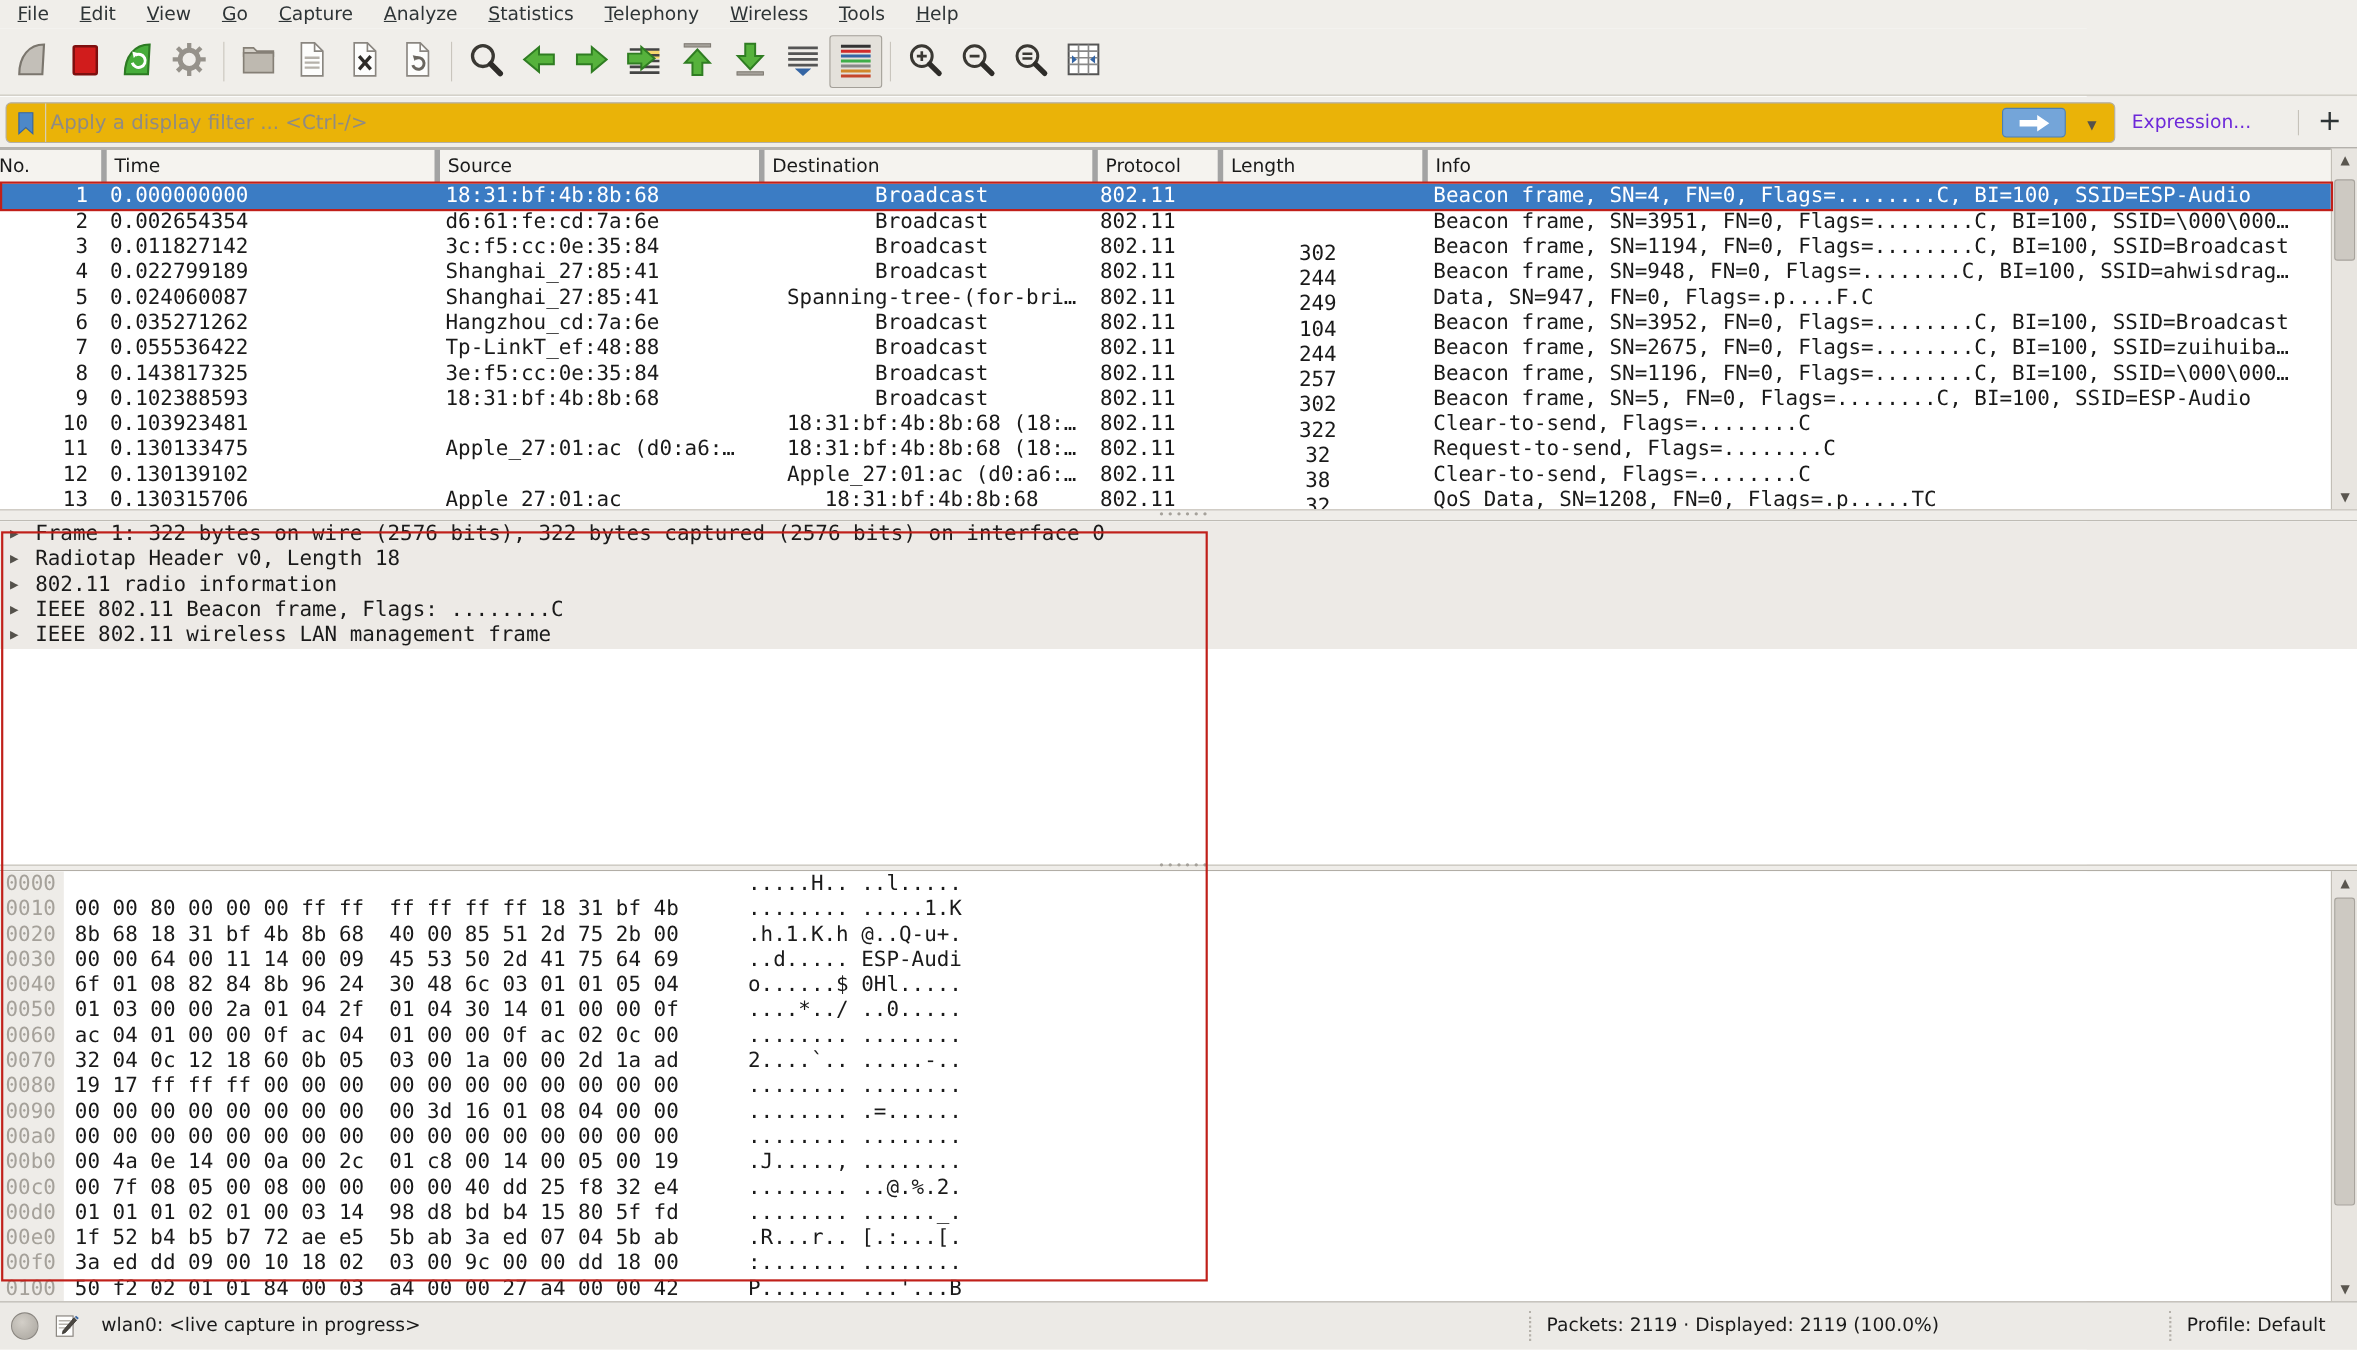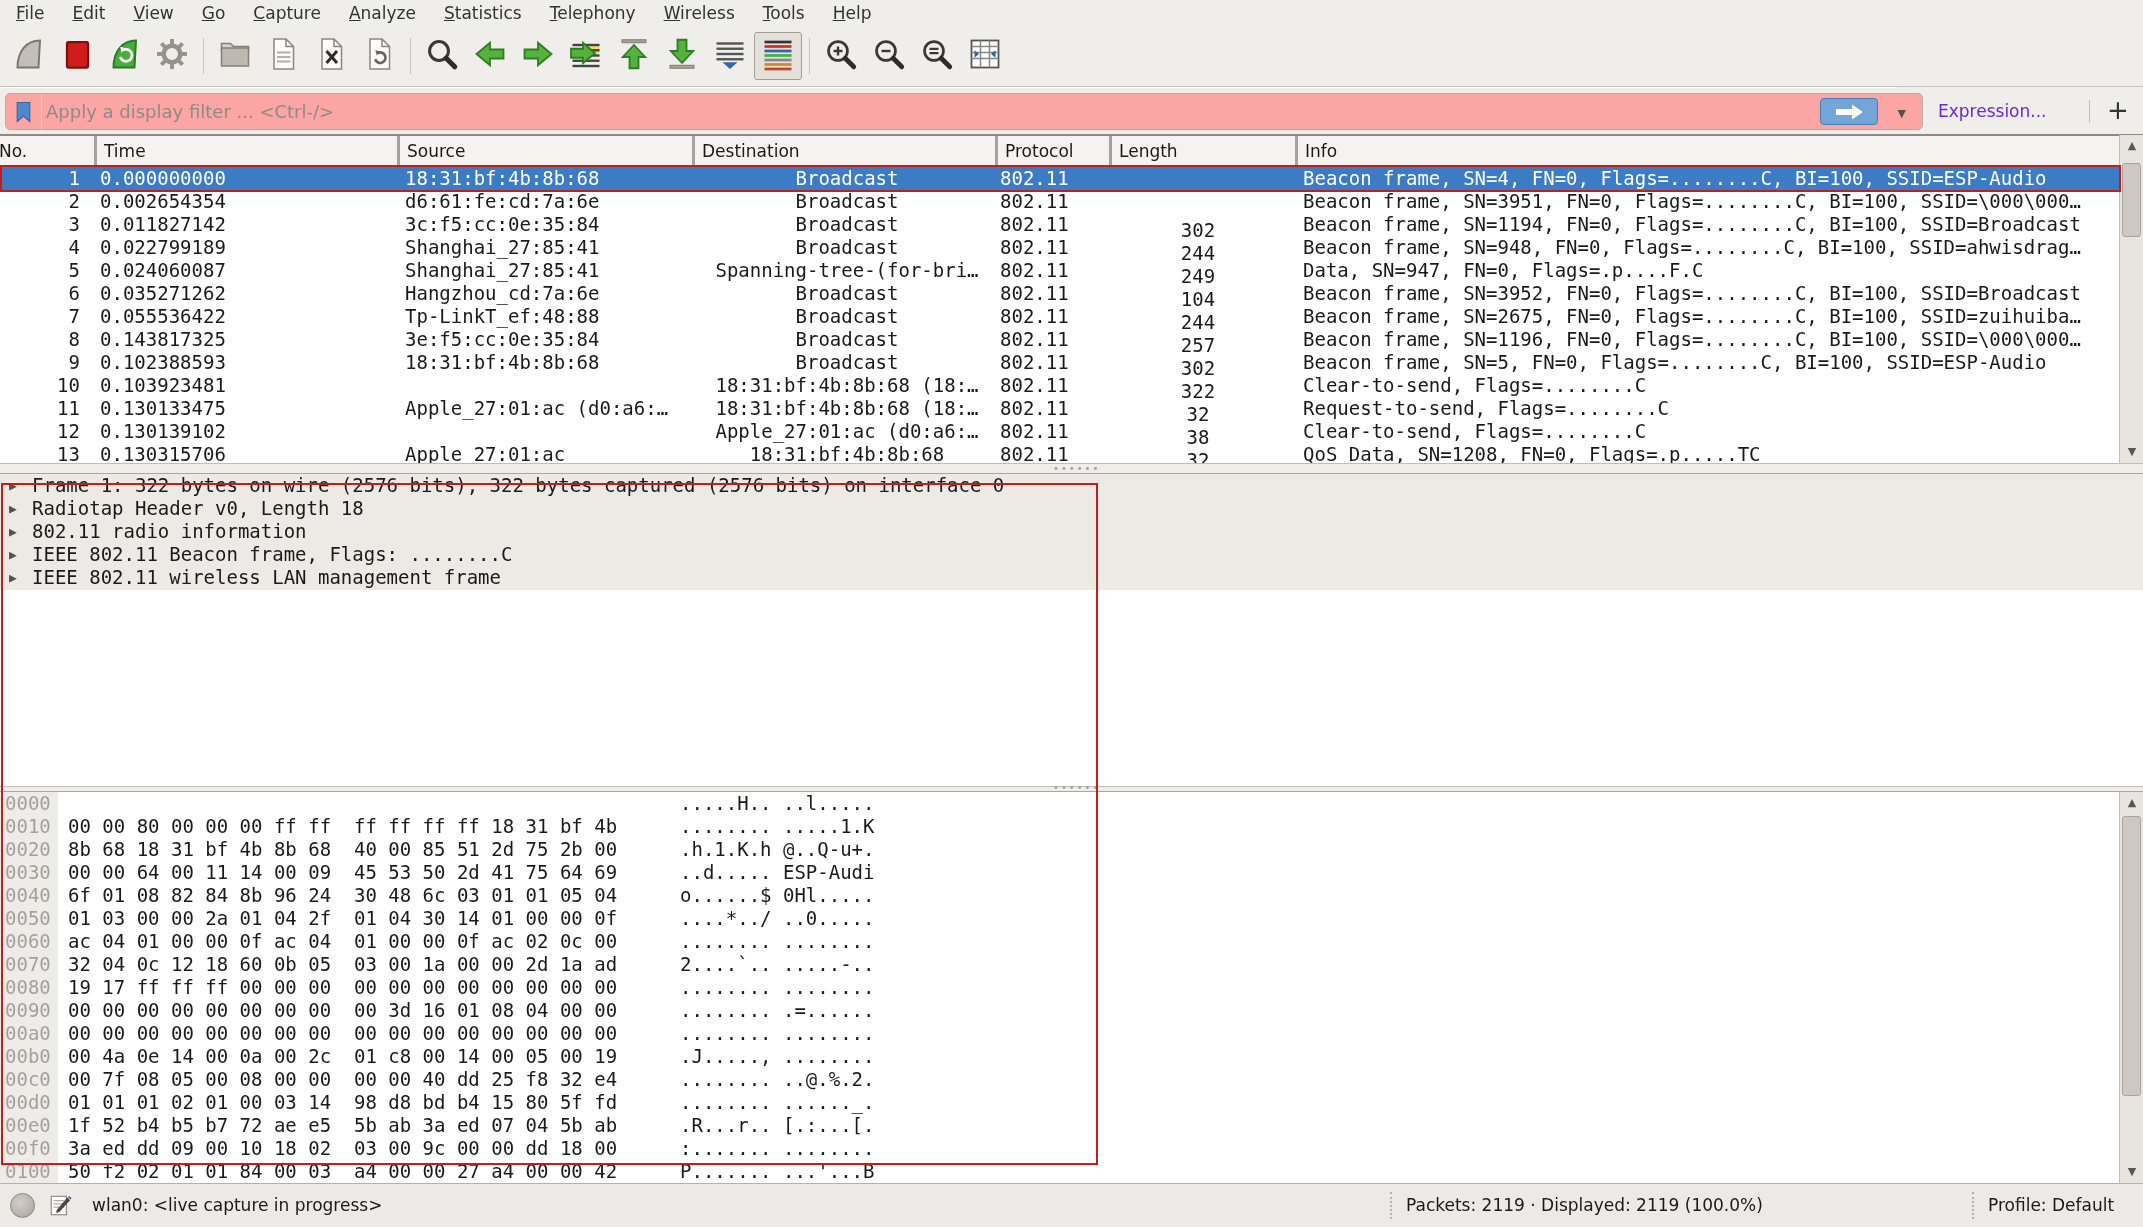--- a/index.html
+++ b/index.html
@@ -14,33 +14,33 @@
 
   
   #toolbar { position:absolute; left:0; top:26px; width:2143px; height:61px; background:#f0eeea; border-bottom:1px solid #c6c2ba; display:flex; align-items:center; padding-left:4px; }
   .tbtn { width:48px; height:48px; display:flex; align-items:center; justify-content:center; }
   .tbtn svg { width:36px; height:36px; }
   .tbtn.pressed { background:#e4e1db; border:1px solid #a39f98; border-radius:3px; }
   .tsep { width:1px; height:36px; background:#c9c5bd; margin:0 7px; }
 
   
   #filterbar { position:absolute; left:0; top:88px; width:2143px; height:47px; background:#f0eeea; border-bottom:1px solid #8e8a83; }
-  #filter-input-wrap { position:absolute; left:5px; top:5px; width:1918px; height:37px; background:#fca5a5; border:1px solid #b3afa7; border-radius:5px; }
+  #filter-input-wrap { position:absolute; left:5px; top:5px; width:1918px; height:37px; background:#eab308; border:1px solid #b3afa7; border-radius:5px; }
   #bookmark-box { position:absolute; left:0; top:0; width:36px; height:35px; border-right:1px solid #d5d1c9; display:flex; align-items:center; justify-content:center; }
   #filter-input { position:absolute; left:40px; top:1px; width:1740px; height:33px; border:none; outline:none; font-size:18px; color:#2e3436; font-family:"DejaVu Sans","Liberation Sans",sans-serif; background:transparent; }
   #filter-input::placeholder { color:#8f8b84; opacity:1; }
   #apply-btn { position:absolute; right:44px; top:4px; width:58px; height:27px; background:#74a5d9; border:1px solid #4a7fb5; border-radius:4px; display:flex; align-items:center; justify-content:center; }
   #apply-caret { position:absolute; right:16px; top:13px; font-size:11px; color:#55524c; }
   #expression-label { position:absolute; left:1938px; top:0; height:47px; line-height:47px; font-size:17px; color:#6d28d9; }
   #filter-sep { position:absolute; left:2089px; top:12px; width:1px; height:23px; background:#c6c2ba; }
   #add-filter-btn { position:absolute; left:2100px; top:0; width:36px; height:47px; text-align:center; line-height:45px; font-size:26px; color:#2e3436; }
 
   
   #plist-header { position:absolute; left:0; top:135px; width:2119px; height:32px; background:#f5f3ef; border-top:1px solid #8e8a83; border-bottom:1px solid #bdb9b1; overflow:hidden; }
-  .hcell { position:absolute; top:0; height:30px; line-height:30px; font-size:17px; color:#1a1a1a; padding-left:7px; border-right:3px solid #a3a3a3; white-space:nowrap; overflow:hidden; }
+  .hcell { position:absolute; top:0; height:30px; line-height:30px; font-size:17px; color:#1a1a1a; padding-left:7px; border-right:5px solid #a3a3a3; white-space:nowrap; overflow:hidden; }
   .hcell.no   { left:0;      width:97px;  text-indent:-8px; }
   .hcell.time { left:97px;   width:303px; }
   .hcell.src  { left:400px;  width:295px; }
   .hcell.dst  { left:695px;  width:303px; }
   .hcell.proto{ left:998px;  width:114px; }
   .hcell.len  { left:1112px; width:186px; }
   .hcell.info { left:1298px; width:821px; border-right:none; }
 
   #plist-body { position:absolute; left:0; top:167px; width:2119px; height:296px; background:#ffffff; overflow:hidden; }
   .prow { position:relative; height:23px; font-family:"DejaVu Sans Mono","Liberation Mono",monospace; font-size:19px; line-height:23px; }

